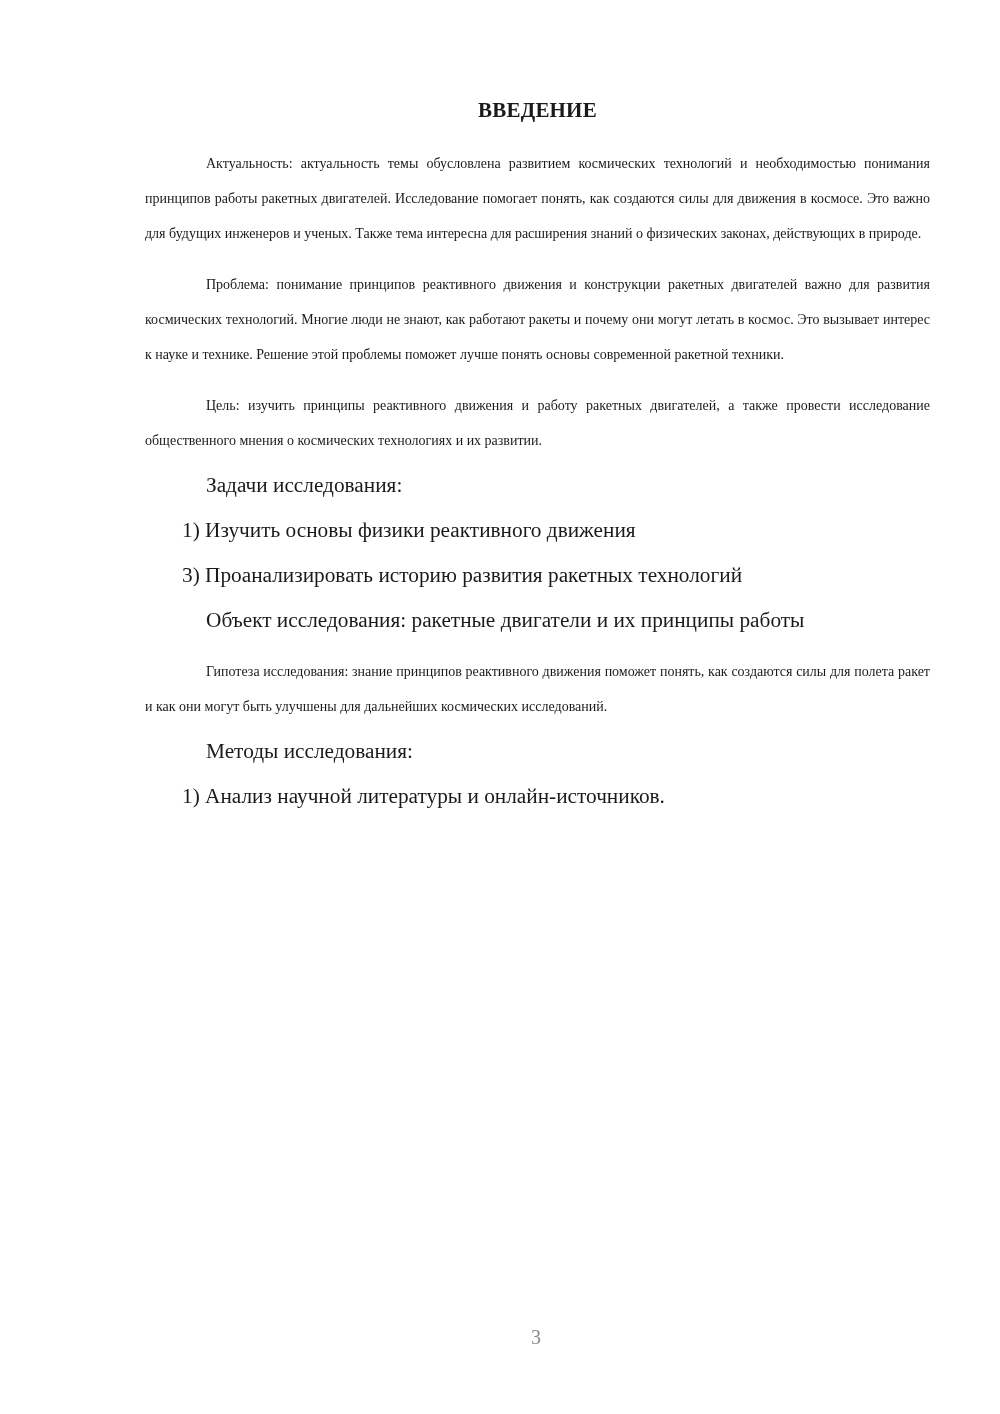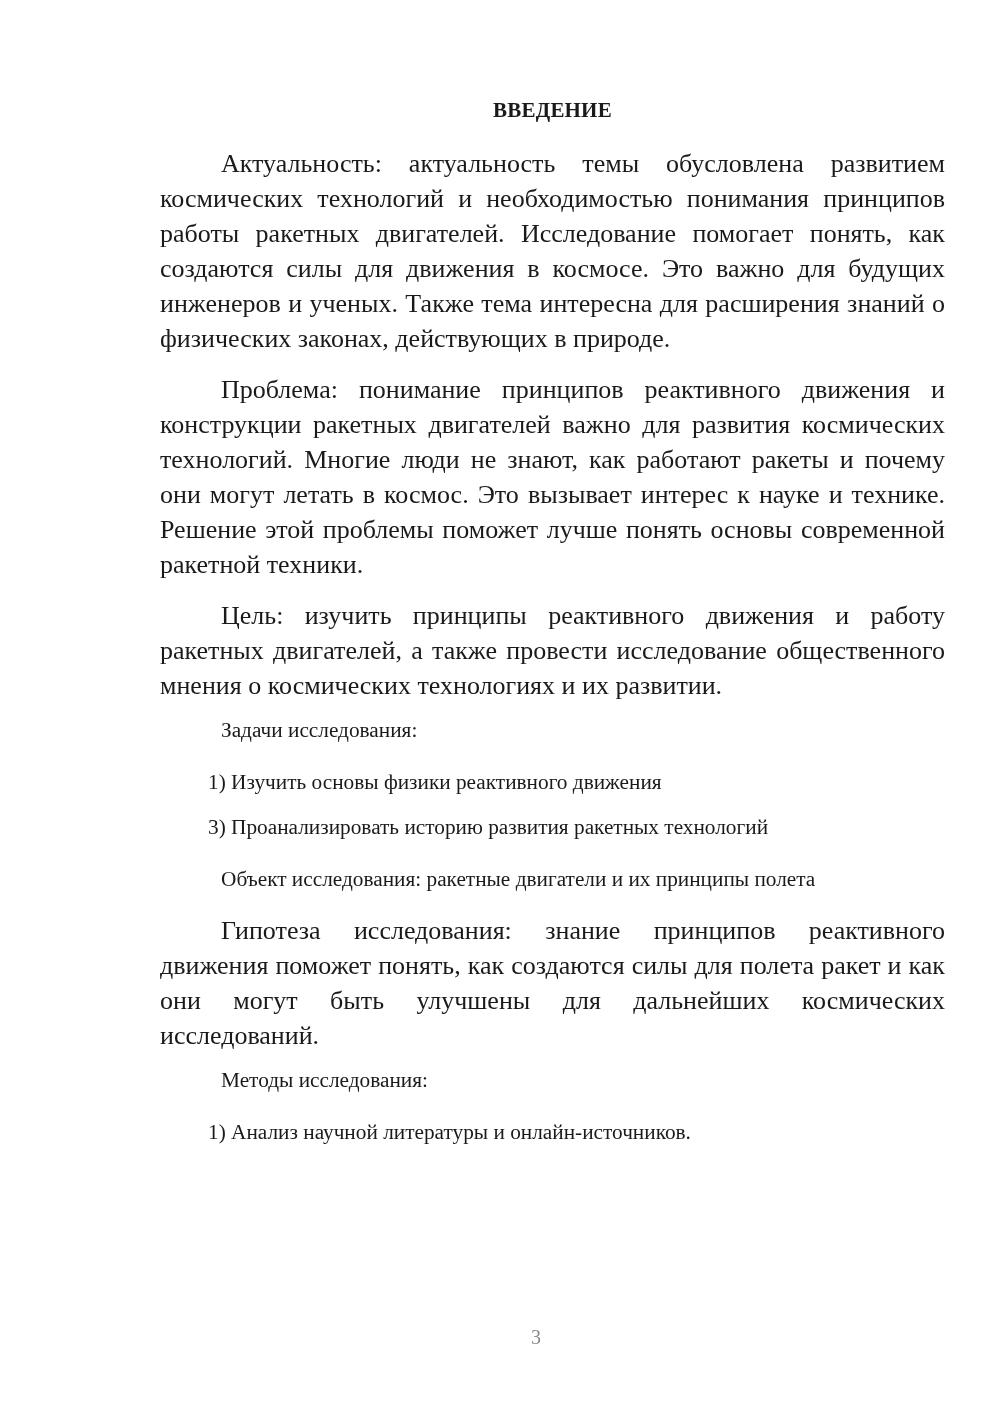--- a/index.html
+++ b/index.html
@@ -10,49 +10,49 @@
     body {
       width: 1000px;
       height: 1414px;
       position: relative;
       overflow: hidden;
       font-family: "Liberation Serif", "DejaVu Serif", serif;
       color: #1a1a1a;
     }
     .page {
       position: absolute;
-      left: 160px;
+      left: 145px;
       top: 96px;
       width: 785px;
     }
     .title {
       text-align: center;
       font-weight: bold;
       font-size: 21px;
       line-height: 28px;
       margin: 0 0 22px 0;
       letter-spacing: 0.2px;
     }
     .para {
-      font-size: 26px;
+      font-size: 14px;
       line-height: 35px;
       text-align: justify;
       text-align-last: left;
       text-indent: 61px;
       margin: 16px 0 10px 0;
     }
     .label-line {
       font-size: 21.3px;
       line-height: 35px;
       text-indent: 61px;
       margin: 0 0 10px 0;
     }
     .list {
       list-style: none;
-      margin: 17px;
+      margin: 6px;
       padding: 0;
     }
     .list-item {
       font-size: 21.3px;
       line-height: 35px;
       padding-left: 31px;
       margin: 0 0 10px 0;
     }
     .page-number {
       position: absolute;
@@ -73,21 +73,21 @@
   <p class="para">Актуальность: актуальность темы обусловлена развитием космических технологий и необходимостью понимания принципов работы ракетных двигателей. Исследование помогает понять, как создаются силы для движения в космосе. Это важно для будущих инженеров и ученых. Также тема интересна для расширения знаний о физических законах, действующих в природе.</p>
   <p class="para">Проблема: понимание принципов реактивного движения и конструкции ракетных двигателей важно для развития космических технологий. Многие люди не знают, как работают ракеты и почему они могут летать в космос. Это вызывает интерес к науке и технике. Решение этой проблемы поможет лучше понять основы современной ракетной техники.</p>
   <p class="para">Цель: изучить принципы реактивного движения и работу ракетных двигателей, а также провести исследование общественного мнения о космических технологиях и их развитии.</p>
 
   <p class="label-line">Задачи исследования:</p>
   <ul class="list">
     <li class="list-item">1) Изучить основы физики реактивного движения</li>
     <li class="list-item">3) Проанализировать историю развития ракетных технологий</li>
   </ul>
 
-  <p class="label-line">Объект исследования: ракетные двигатели и их принципы полета</p>
+  <p class="label-line">Объект исследования: ракетные двигатели и их принципы работы</p>
   <p class="para">Гипотеза исследования: знание принципов реактивного движения поможет понять, как создаются силы для полета ракет и как они могут быть улучшены для дальнейших космических исследований.</p>
 
   <p class="label-line">Методы исследования:</p>
   <ul class="list">
     <li class="list-item">1) Анализ научной литературы и онлайн-источников.</li>
   </ul>
 </div>
 
 <div class="page-number">3</div>
 

